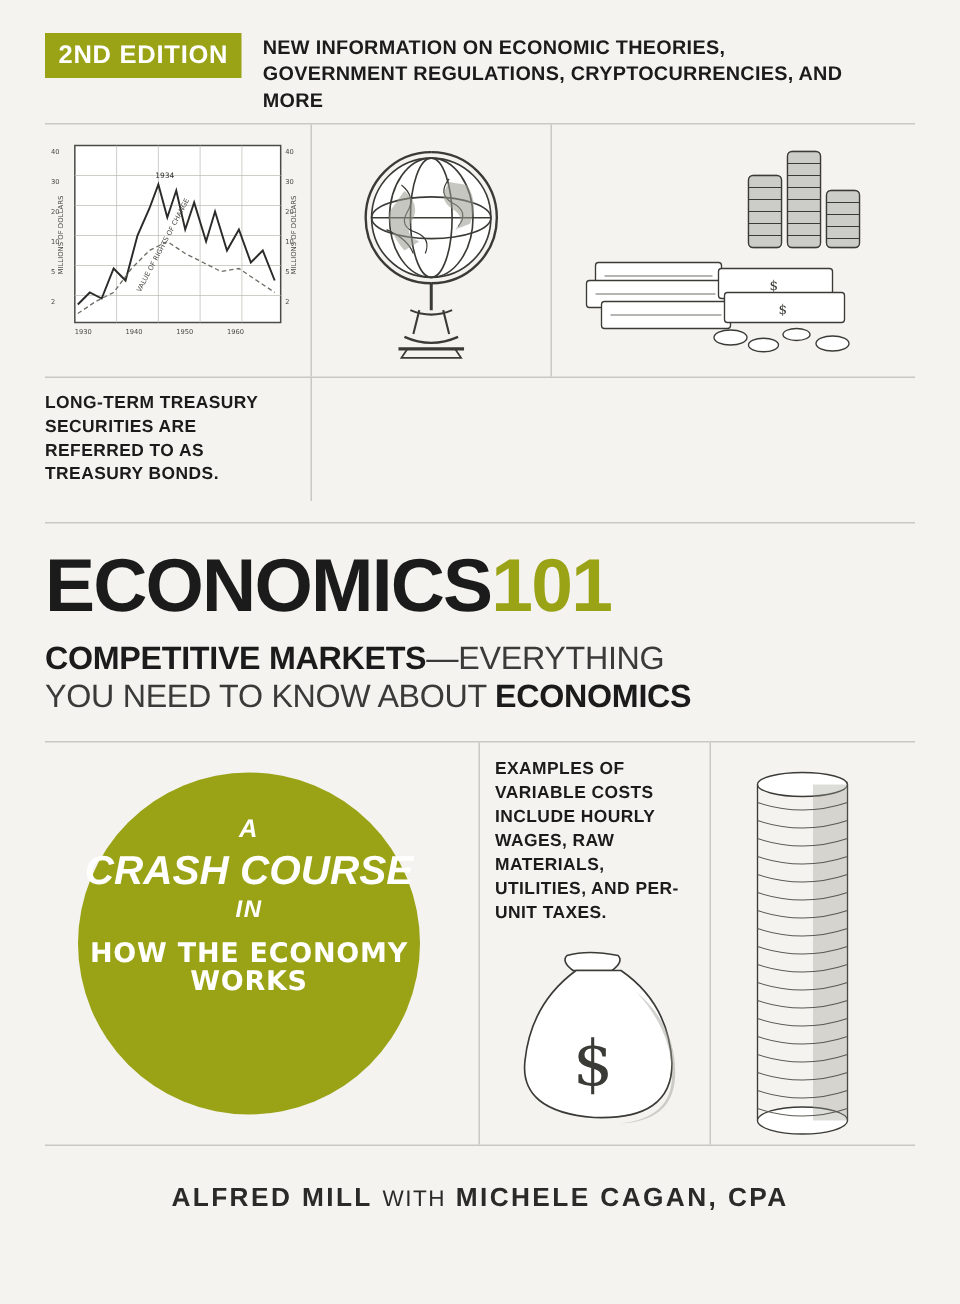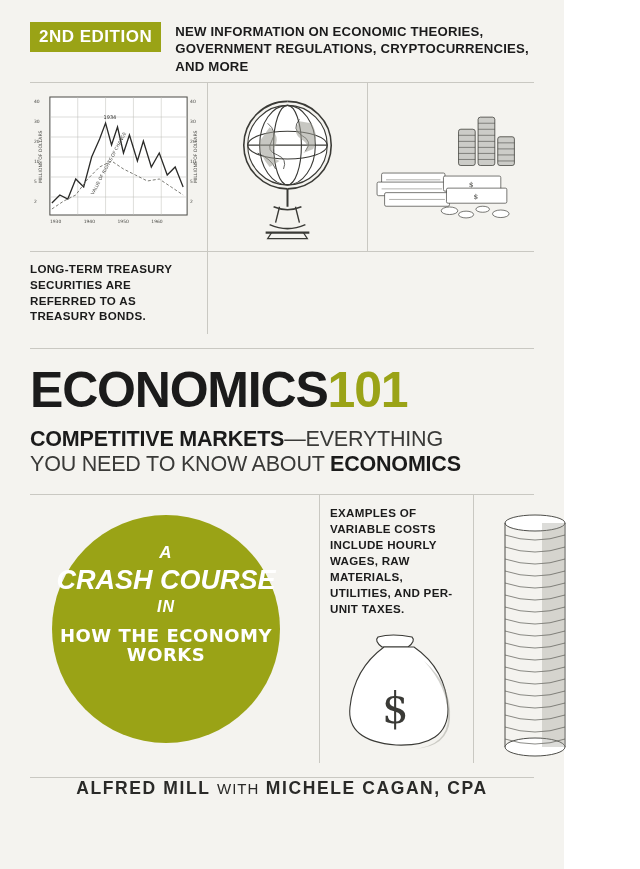--- a/index.html
+++ b/index.html
@@ -8,21 +8,21 @@
     background: #ffffff;
   }
   body {
     width: 640px;
     height: 869px;
     font-family: "Liberation Sans", sans-serif;
     overflow: hidden;
   }
   .cover {
     position: relative;
-    width: 564px;
+    width: 640px;
     height: 869px;
     background: #f4f3ef;
     box-sizing: border-box;
     padding: 0;
   }
   .inner {
     position: absolute;
     left: 30px;
     top: 22px;
     right: 30px;
@@ -215,22 +215,21 @@
     position: absolute;
     left: 6px;
     bottom: 4px;
     width: 110px;
     height: 250px;
   }
 
   
   .author-row {
     border-top: 1px solid #c9c8c2;
-    margin-top: 14px;
-    padding-top: 0;
+    padding-top: 24px;
     text-align: center;
   }
   .author {
     font-size: 17.5px;
     letter-spacing: 1.6px;
     color: #2a2a28;
     text-transform: uppercase;
   }
   .author b { font-weight: bold; }
   .author .with { font-size: 15px; letter-spacing: 1px; }

